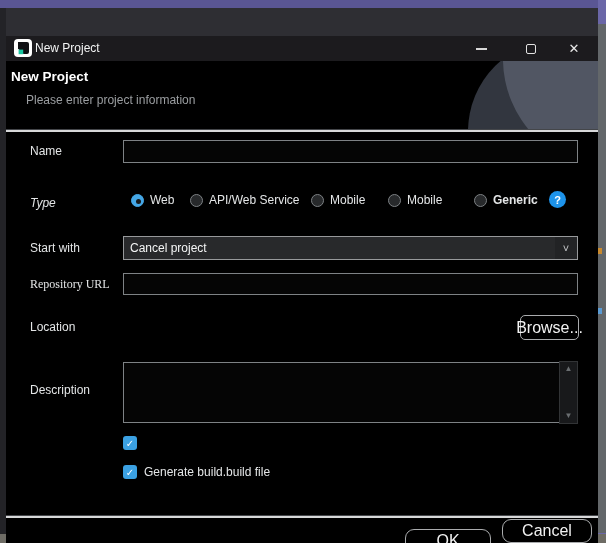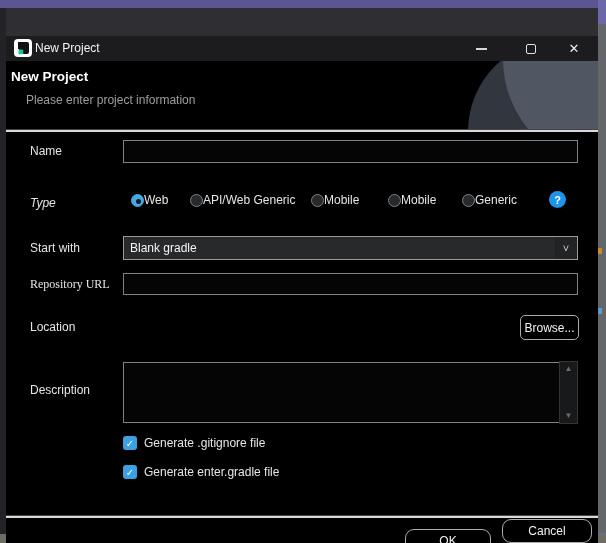--- a/index.html
+++ b/index.html
@@ -45,36 +45,36 @@
   .flabel { position:absolute; left:24px; color:#e3e5e6; }
   .tinput {
     position:absolute; height:23px; background:rgba(255,255,255,0.02);
     border:1px solid #7e8285; color:#f0f1f1; font-size:12px; padding:0 6px;
     font-family:"Liberation Sans","DejaVu Sans",sans-serif; outline:none;
   }
   .name-input { left:117px; top:104px; width:455px; }
   .repo-input { left:117px; top:237px; width:455px; height:22px; }
   .loc-input  { left:117px; top:280px; width:389px; }
 
-  .radio-item { position:absolute; top:157px; display:flex; align-items:center; }
+  .radio-item { position:absolute; top:157px; display:flex; align-items:center; gap:6px; }
   .radio { width:13px; height:13px; border-radius:50%; background:#27292b; border:1.5px solid #7d8184; position:relative; }
   .radio.sel { background:#45a7e6; border-color:#45a7e6; }
   .radio.sel::after { content:""; position:absolute; left:4px; top:4px; width:5px; height:5px; border-radius:50%; background:#17191b; }
   .help-badge { position:absolute; left:543px; top:155px; width:17px; height:17px; border-radius:50%;
     background:#1d93ea; color:#fff; font-size:11px; font-weight:bold; display:flex; align-items:center; justify-content:center; }
 
   .select-box { position:absolute; left:117px; top:200px; width:455px; height:24px;
     background:#28292b; border:1px solid #97999b; display:flex; align-items:center; color:#f4f5f5; }
   .select-text { padding-left:6px; flex:1; }
   .select-arrow { width:22px; height:22px; margin-right:0; display:flex; align-items:center; justify-content:center;
     color:#c7c9cb; background:#222325; font-size:11px; }
 
   .browse-btn, .foot-btn {
     position:absolute; background:transparent; border:1px solid #aaacae; border-radius:5px;
-    color:#f2f2f2; font-size:12px; font-family:"Liberation Sans","DejaVu Sans",sans-serif;
+    color:#f2f2f2; font-size:16px; font-family:"Liberation Sans","DejaVu Sans",sans-serif;
     display:flex; align-items:center; justify-content:center; cursor:pointer;
   }
   .browse-btn { left:514px; top:279px; width:59px; height:25px; }
 
   .desc-area { position:absolute; left:117px; top:326px; width:436px; height:61px;
     background:rgba(255,255,255,0.02); border:1px solid #7e8285; border-right:none; color:#f0f1f1;
     font-family:"Liberation Sans","DejaVu Sans",sans-serif; font-size:12px; padding:3px 5px; resize:none; outline:none; }
   .desc-scroll { position:absolute; left:553px; top:325px; width:19px; height:63px;
     background:#18191b; border:1px solid #323436; display:flex; flex-direction:column; justify-content:space-between; align-items:center; }
   .scroll-arrow { color:#6a6e71; font-size:8px; line-height:14px; width:100%; text-align:center; }
@@ -129,61 +129,60 @@
   <span class="flabel" style="top:108px;">Name</span>
   <input class="tinput name-input" value="" style="">
 
   <span class="flabel" style="top:160px;font-style:italic;">Type</span>
   <div class="radio-item" style="left:125px;">
     <span class="radio sel"></span>
     <span>Web</span>
   </div>
   <div class="radio-item" style="left:184px;">
     <span class="radio"></span>
-    <span>API/Web Generic</span>
+    <span>API/Web Service</span>
   </div>
   <div class="radio-item" style="left:305px;">
     <span class="radio"></span>
     <span>Mobile</span>
   </div>
   <div class="radio-item" style="left:382px;">
     <span class="radio"></span>
     <span>Mobile</span>
   </div>
-  <div class="radio-item" style="left:456px;">
+  <div class="radio-item" style="left:468px;font-weight:bold;">
     <span class="radio"></span>
     <span>Generic</span>
   </div>
   <span class="help-badge">?</span>
 
   <span class="flabel" style="top:205px;">Start with</span>
   <div class="select-box">
-    <span class="select-text">Blank gradle</span>
+    <span class="select-text">Cancel project</span>
     <span class="select-arrow">˅</span>
   </div>
 
   <span class="flabel" style="top:241px;font-family:Liberation Serif, serif;">Repository URL</span>
   <input class="tinput repo-input" value="" style="">
 
   <span class="flabel" style="top:284px;">Location</span>
   <button class="browse-btn">Browse...</button>
 
   <span class="flabel" style="top:347px;">Description</span>
   <textarea class="desc-area" style=""></textarea>
   <div class="desc-scroll">
     <span class="scroll-arrow">▲</span>
     <span class="scroll-arrow">▼</span>
   </div>
 
   <div class="check-row" style="top:400px;">
     <span class="checkbox">✓</span>
-    <span>Generate .gitignore file</span>
   </div>
   <div class="check-row" style="top:429px;">
     <span class="checkbox">✓</span>
-    <span>Generate enter.gradle file</span>
+    <span>Generate build.build file</span>
   </div>
 
   <div class="sep sep-b"></div>
   <button class="foot-btn ok-btn">OK</button>
   <button class="foot-btn cancel-btn">Cancel</button>
 
 </div>
 
 </body></html>

